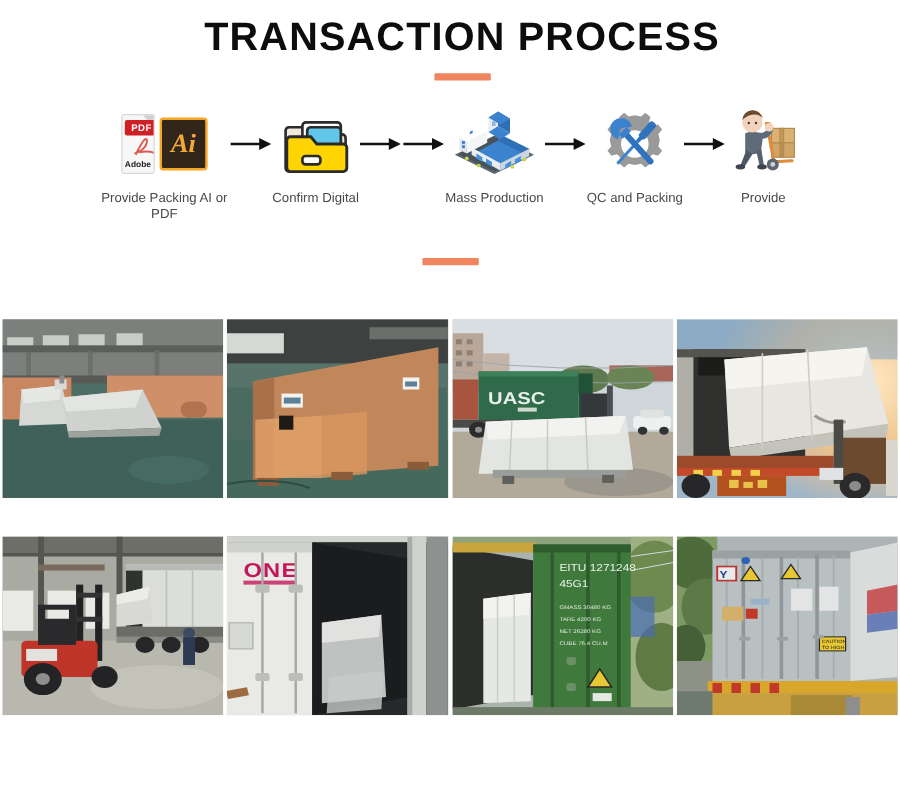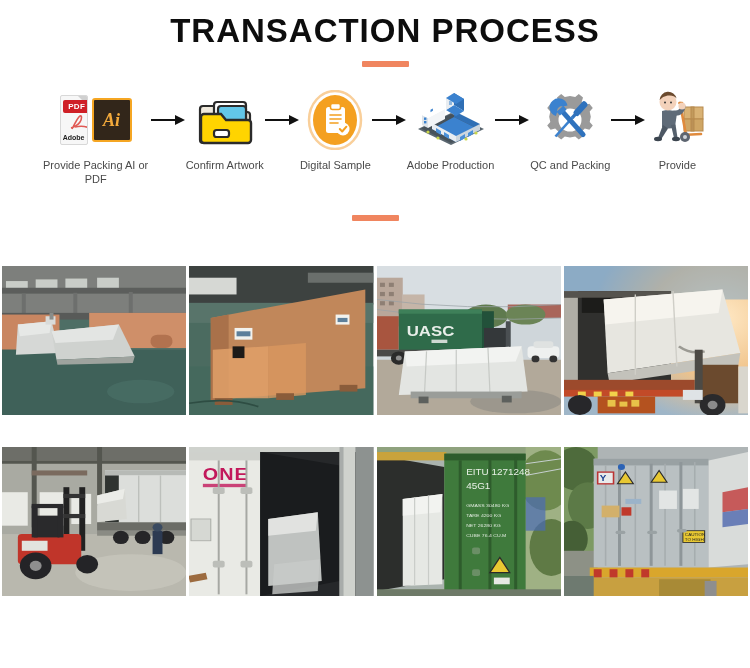--- a/index.html
+++ b/index.html
@@ -103,21 +103,21 @@
   .pdf-ico .swirl {
     position: absolute; top: 17px; left: 8px;
     width: 23px; height: 18px;
   }
   .ai-ico {
     width: 40px; height: 44px;
     background: #32261a;
     border: 2px solid #f5a623;
     border-radius: 3px;
     color: #f2a93b;
-    font-size: 18px; font-weight: bold;
+    font-size: 22px; font-weight: bold;
     font-style: italic;
     display: flex; align-items: center; justify-content: center;
     font-family: "Liberation Serif", serif;
   }
 
   
   .ico { display: block; }
 
   
   .grid {
@@ -172,48 +172,30 @@
   <div class="step">
     <div class="step-icons">
       <svg class="ico" width="60" height="56" viewBox="0 0 60 56">
         <path d="M8 14 h16 l5 6 h23 a3 3 0 0 1 3 3 v25 a3 3 0 0 1 -3 3 h-44 a3 3 0 0 1 -3 -3 v-31 a3 3 0 0 1 3 -3 z" fill="#efe9dc" stroke="#2b2b2b" stroke-width="2.2"></path>
         <path d="M22 10 h26 a3 3 0 0 1 3 3 v22 h-32 v-22 a3 3 0 0 1 3 -3 z" fill="#ffffff" stroke="#2b2b2b" stroke-width="2.2"></path>
         <path d="M26 14 h22 a3 3 0 0 1 3 3 v14 h-28 v-14 a3 3 0 0 1 3 -3 z" fill="#62c6e8" stroke="#2b2b2b" stroke-width="2.2"></path>
         <path d="M9 22 h17 l5 6 h22 a3 3 0 0 1 3 3 v17 a3 3 0 0 1 -3 3 h-44 a3 3 0 0 1 -3 -3 v-23 a3 3 0 0 1 3 -3 z" fill="#ffd400" stroke="#2b2b2b" stroke-width="2.4"></path>
         <rect x="19" y="38" width="15" height="7" rx="2.6" fill="#ffffff" stroke="#2b2b2b" stroke-width="2.2"></rect>
       </svg>
     </div>
-    <div class="step-label">Confirm Artwork</div>
+    <div class="step-label">Confirm Digital</div>
   </div>
 
   <div class="arrow">
     <svg width="34" height="12" viewBox="0 0 34 12">
       <line x1="0" y1="6" x2="25" y2="6" stroke="#111" stroke-width="2"></line>
       <polygon points="24,1 34,6 24,11" fill="#111"></polygon>
     </svg>
   </div>
 
-  <div class="step">
-    <div class="step-icons">
-      <svg class="ico" width="56" height="60" viewBox="0 0 56 60">
-        <ellipse cx="28" cy="30" rx="26" ry="29" fill="none" stroke="#f9cf9a" stroke-width="2.5"></ellipse>
-        <ellipse cx="28" cy="30" rx="22" ry="25" fill="#f4a020"></ellipse>
-        <rect x="19" y="17" width="19" height="26" rx="2.5" fill="#fff"></rect>
-        <rect x="23.5" y="13.5" width="10" height="6" rx="2" fill="#fff" stroke="#f4a020" stroke-width="1.6"></rect>
-        <g stroke="#f4a020" stroke-width="1.6" stroke-linecap="round">
-          <line x1="23" y1="25" x2="34" y2="25"></line>
-          <line x1="23" y1="29" x2="34" y2="29"></line>
-          <line x1="23" y1="33" x2="31" y2="33"></line>
-        </g>
-        <circle cx="36" cy="39" r="6.5" fill="#fff"></circle>
-        <path d="M32.8 39 l2.4 2.5 l4.2 -4.8" fill="none" stroke="#f4a020" stroke-width="2" stroke-linecap="round" stroke-linejoin="round"></path>
-      </svg>
-    </div>
-    <div class="step-label">Digital Sample</div>
-  </div>
 
   <div class="arrow">
     <svg width="34" height="12" viewBox="0 0 34 12">
       <line x1="0" y1="6" x2="25" y2="6" stroke="#111" stroke-width="2"></line>
       <polygon points="24,1 34,6 24,11" fill="#111"></polygon>
     </svg>
   </div>
 
   <div class="step">
     <div class="step-icons">
@@ -249,21 +231,21 @@
         <rect x="35" y="12" width="3" height="4" fill="#8fb8e0"></rect>
 
         <g fill="#c9d64a">
           <circle cx="14" cy="43" r="1.6"></circle>
             <circle cx="24" cy="49" r="1.6"></circle>
           <circle cx="52" cy="50" r="1.6"></circle>
             <circle cx="62" cy="44" r="1.6"></circle>
         </g>
       </svg>
     </div>
-    <div class="step-label">Adobe Production</div>
+    <div class="step-label">Mass Production</div>
   </div>
 
   <div class="arrow">
     <svg width="34" height="12" viewBox="0 0 34 12">
       <line x1="0" y1="6" x2="25" y2="6" stroke="#111" stroke-width="2"></line>
       <polygon points="24,1 34,6 24,11" fill="#111"></polygon>
     </svg>
   </div>
 
   <div class="step">

